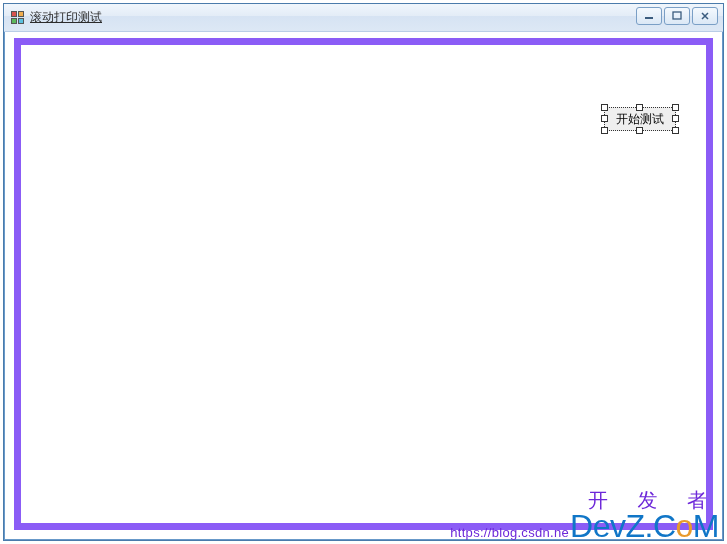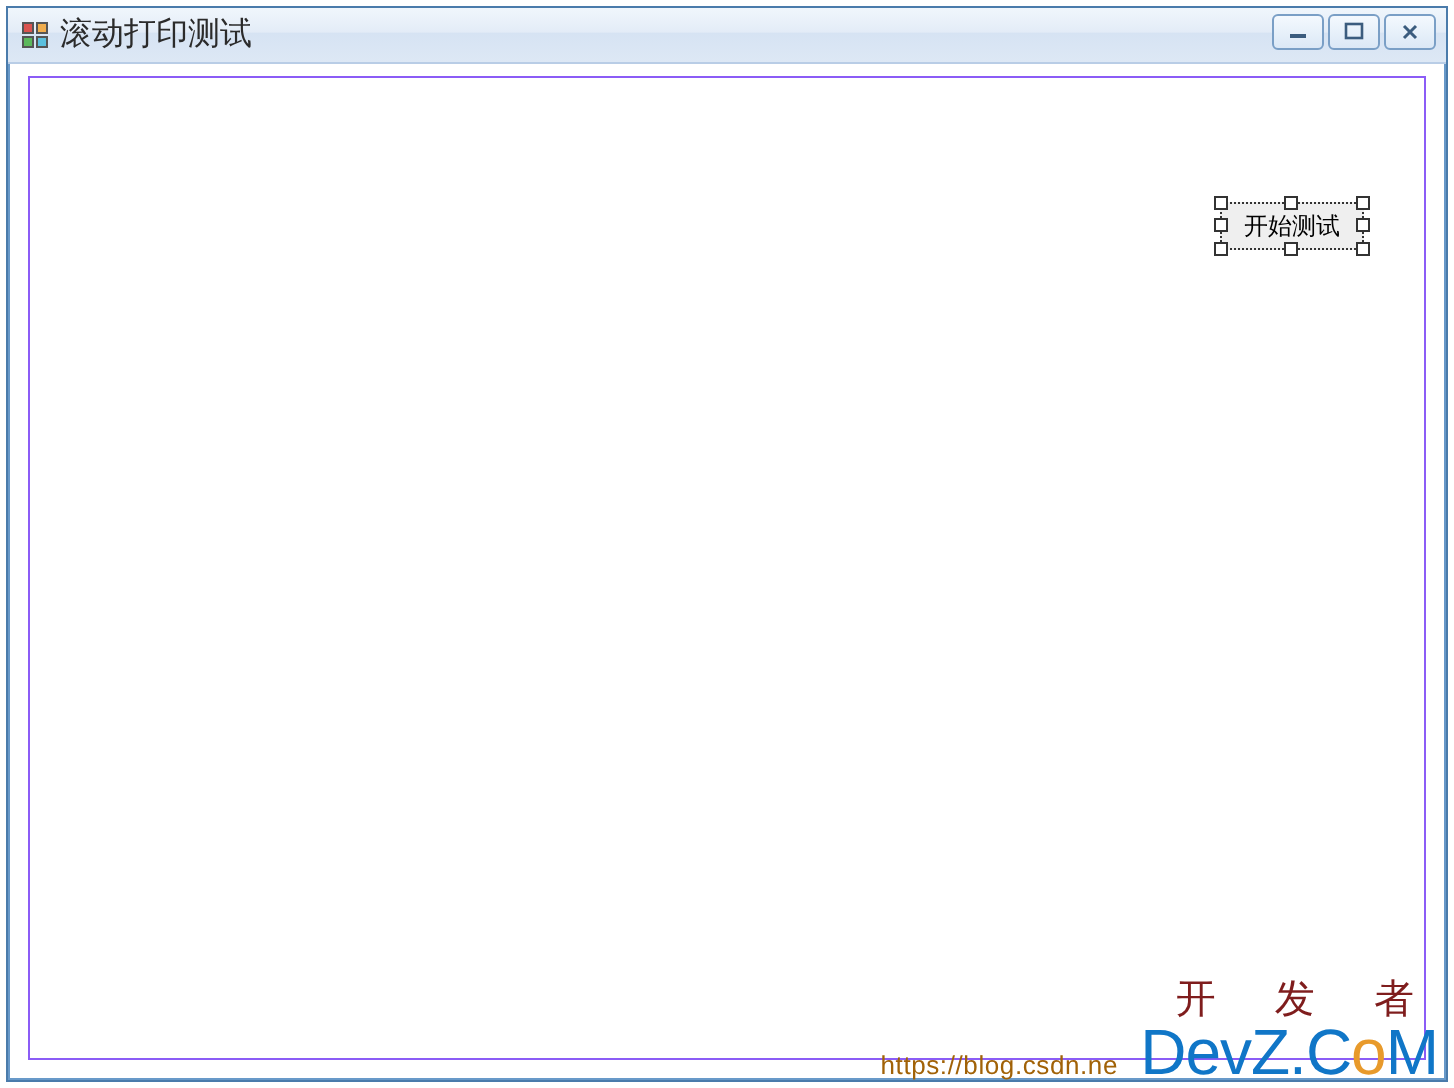--- a/index.html
+++ b/index.html
@@ -35,22 +35,23 @@
       height: 16px;
       margin-right: 4px;
       position: relative;
     }
     .app-icon .sq { position: absolute; width: 6px; height: 6px; border: 1px solid #555; }
     .app-icon .sq.r { background: #d9534f; left: 1px; top: 1px; }
     .app-icon .sq.y { background: #f0ad4e; left: 8px; top: 1px; }
     .app-icon .sq.g { background: #5cb85c; left: 1px; top: 8px; }
     .app-icon .sq.b { background: #5bc0de; left: 8px; top: 8px; }
     .title-text {
-      font-size: 16px;
+      font-size: 12px;
       color: #2b2b2b;
+      text-decoration: underline;
     }
     .window-controls {
       position: absolute;
       right: 5px;
       top: 3px;
       display: flex;
       gap: 2px;
     }
     .wbtn {
       width: 26px;
@@ -63,21 +64,21 @@
       justify-content: center;
       cursor: default;
     }
     .wbtn svg { display: block; }
     .client-area {
       position: absolute;
       left: 10px;
       top: 34px;
       right: 10px;
       bottom: 10px;
-      border: 1px solid #8b5cf6;
+      border: 7px solid #8b5cf6;
       background: #fff;
     }
     
     .designer-button {
       position: absolute;
       right: 30px;
       top: 62px;
       width: 72px;
       height: 24px;
       border: 1px dotted #333;
@@ -99,38 +100,38 @@
     .handle.tm { left: 50%; margin-left: -4px; top: -4px; }
     .handle.tr { right: -4px; top: -4px; }
     .handle.ml { left: -4px; top: 50%; margin-top: -4px; }
     .handle.mr { right: -4px; top: 50%; margin-top: -4px; }
     .handle.bl { left: -4px; bottom: -4px; }
     .handle.bm { left: 50%; margin-left: -4px; bottom: -4px; }
     .handle.br { right: -4px; bottom: -4px; }
     
     .watermark-url {
       position: absolute;
-      right: 168px;
+      right: 158px;
       bottom: 4px;
       font-size: 13px;
-      color: #a16207;
+      color: #6d28d9;
       font-family: Arial, sans-serif;
       letter-spacing: 0.3px;
     }
     .watermark-brand {
       position: absolute;
       right: 8px;
       bottom: 2px;
       text-align: right;
       line-height: 1.0;
       font-family: "Arial", sans-serif;
     }
     .watermark-brand .cn {
       font-size: 20px;
-      color: #7f1d1d;
+      color: #6d28d9;
       letter-spacing: 12px;
       font-weight: 500;
       margin-left: 16px;
     }
     .watermark-brand .en {
       font-size: 32px;
       color: #1076c7;
       font-weight: 500;
       letter-spacing: -0.5px;
     }

